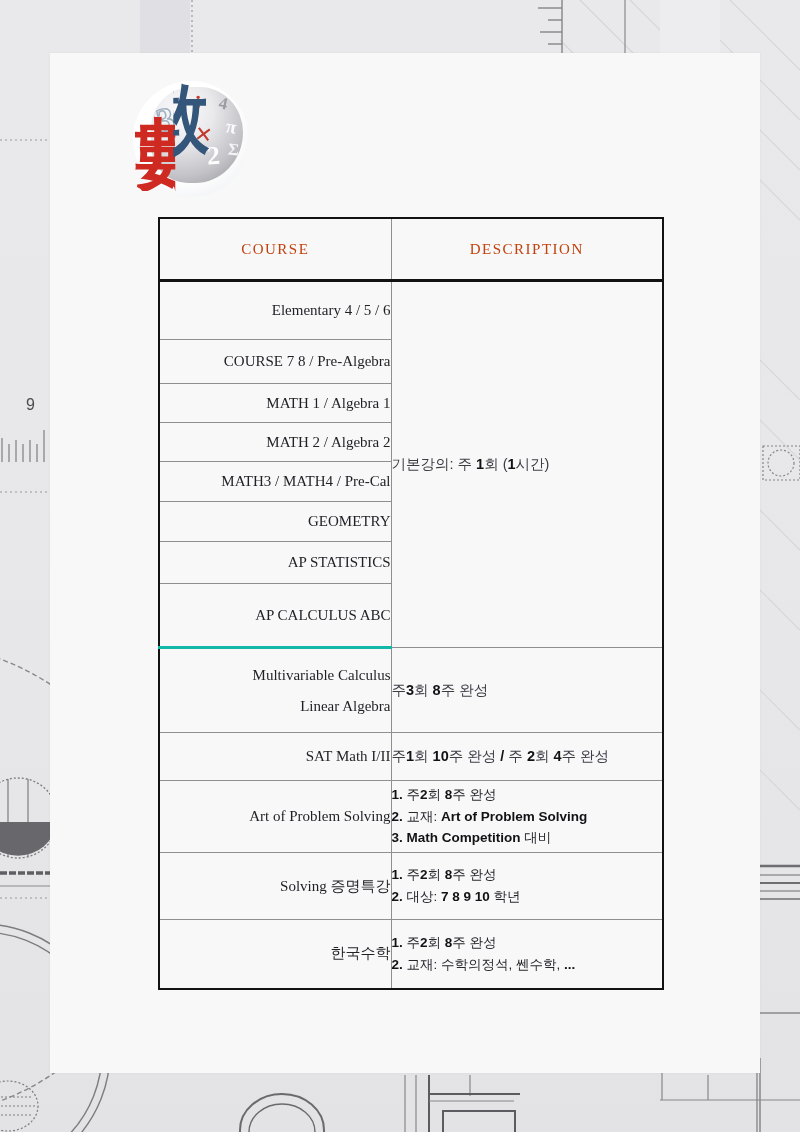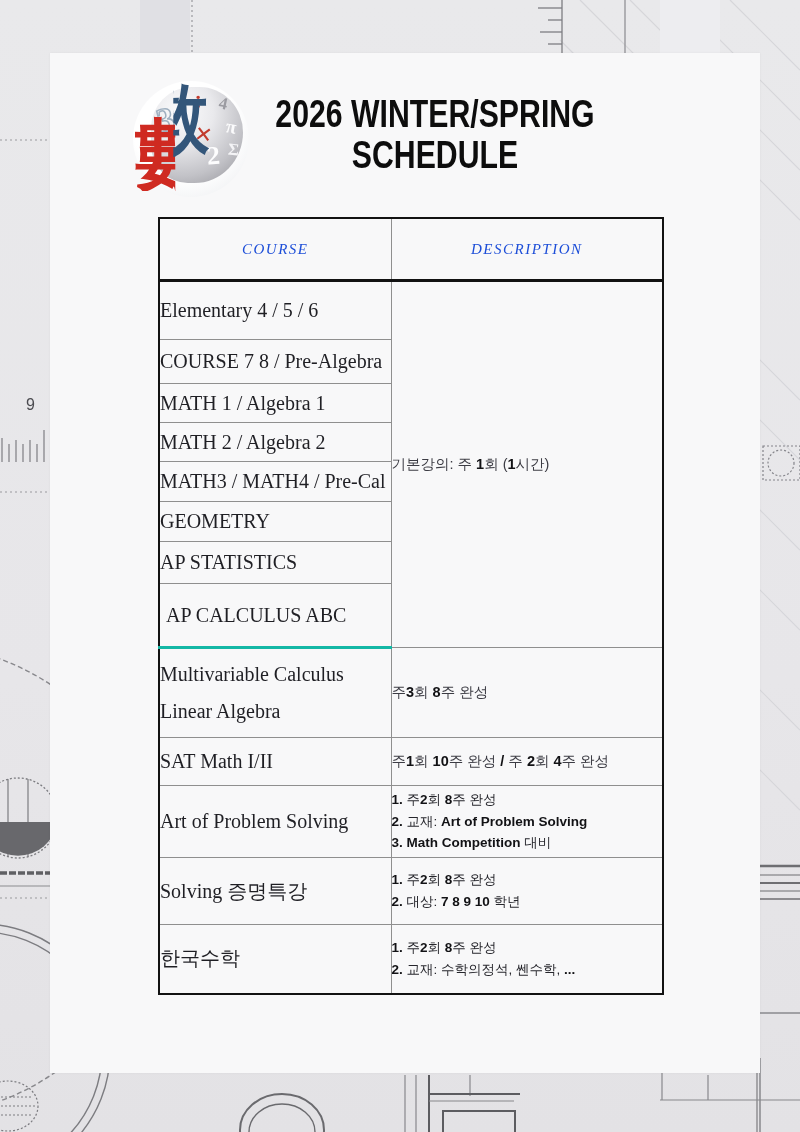--- a/index.html
+++ b/index.html
@@ -33,23 +33,23 @@
   
   #title{position:absolute;left:165px;top:40px;width:440px;text-align:center;color:#0d0d0d;}
   #title .tl{font-weight:800;font-size:36px;line-height:41px;letter-spacing:0px;
              transform:scale(0.84,1.1);transform-origin:50% 50%;white-space:nowrap;}
   
   #tblwrap{position:absolute;left:108px;top:164px;}
   table.sched{border-collapse:collapse;width:504px;table-layout:fixed;background:transparent;}
   table.sched td, table.sched th{border:1px solid #8f8f8f;padding:0;vertical-align:middle;}
   table.sched{border:2px solid #121212;}
   table.sched th{height:60px;font-family:"Liberation Serif", serif;font-weight:500;
-                 font-size:15px;letter-spacing:1.5px;color:#1d4ed8;border-bottom:3px solid #121212;font-style:italic;}
+                 font-size:15px;letter-spacing:1.5px;color:#c2410c;border-bottom:3px solid #121212;}
   col.c-course{width:232px;} col.c-desc{width:272px;}
-  td.course{font-family:"Liberation Serif", serif;font-size:20px;color:#1f1f24;text-align:left;margin-left:48px;}
+  td.course{font-family:"Liberation Serif", serif;font-size:15px;color:#1f1f24;text-align:right;margin-left:48px;}
   td.course .cl{margin:9px 0;}
   td.desc-center{font-size:14.5px;color:#3c3c44;}
   td.desc-list{font-size:13.5px;color:#26262c;text-align:left;padding-left:27px;}
   td.desc-list .line{line-height:1.62;}
   td b{font-weight:700;color:#121215;}
   tr.sep td{border-bottom:3px solid #14b8a6;padding-left:6px;}
   td.sepcell{border-bottom:3px solid #121212;}
   
   #footnote{position:absolute;left:53px;top:952px;font-size:13.5px;color:#1c1c20;letter-spacing:0.2px;}
 </style>
@@ -176,24 +176,20 @@
       <span class="sym sdiv">÷</span>
       <span class="sym s4">4</span>
       <span class="sym sx">×</span>
       <span class="sym spi">π</span>
       <span class="sym ssig">Σ</span>
       <span class="sym s2">2</span>
       <div class="hanzi hz-red">數</div>
       <div class="hanzi hz-blue">數</div>
     </div>
 
-    <div id="title">
-      <div class="tl">2026 WINTER/SPRING</div>
-      <div class="tl">SCHEDULE</div>
-    </div>
 
     <div id="tblwrap">
       <table class="sched">
         <colgroup>
             <col class="c-course">
             <col class="c-desc">
           </colgroup>
         <thead>
           <tr>
             <th>COURSE</th>

